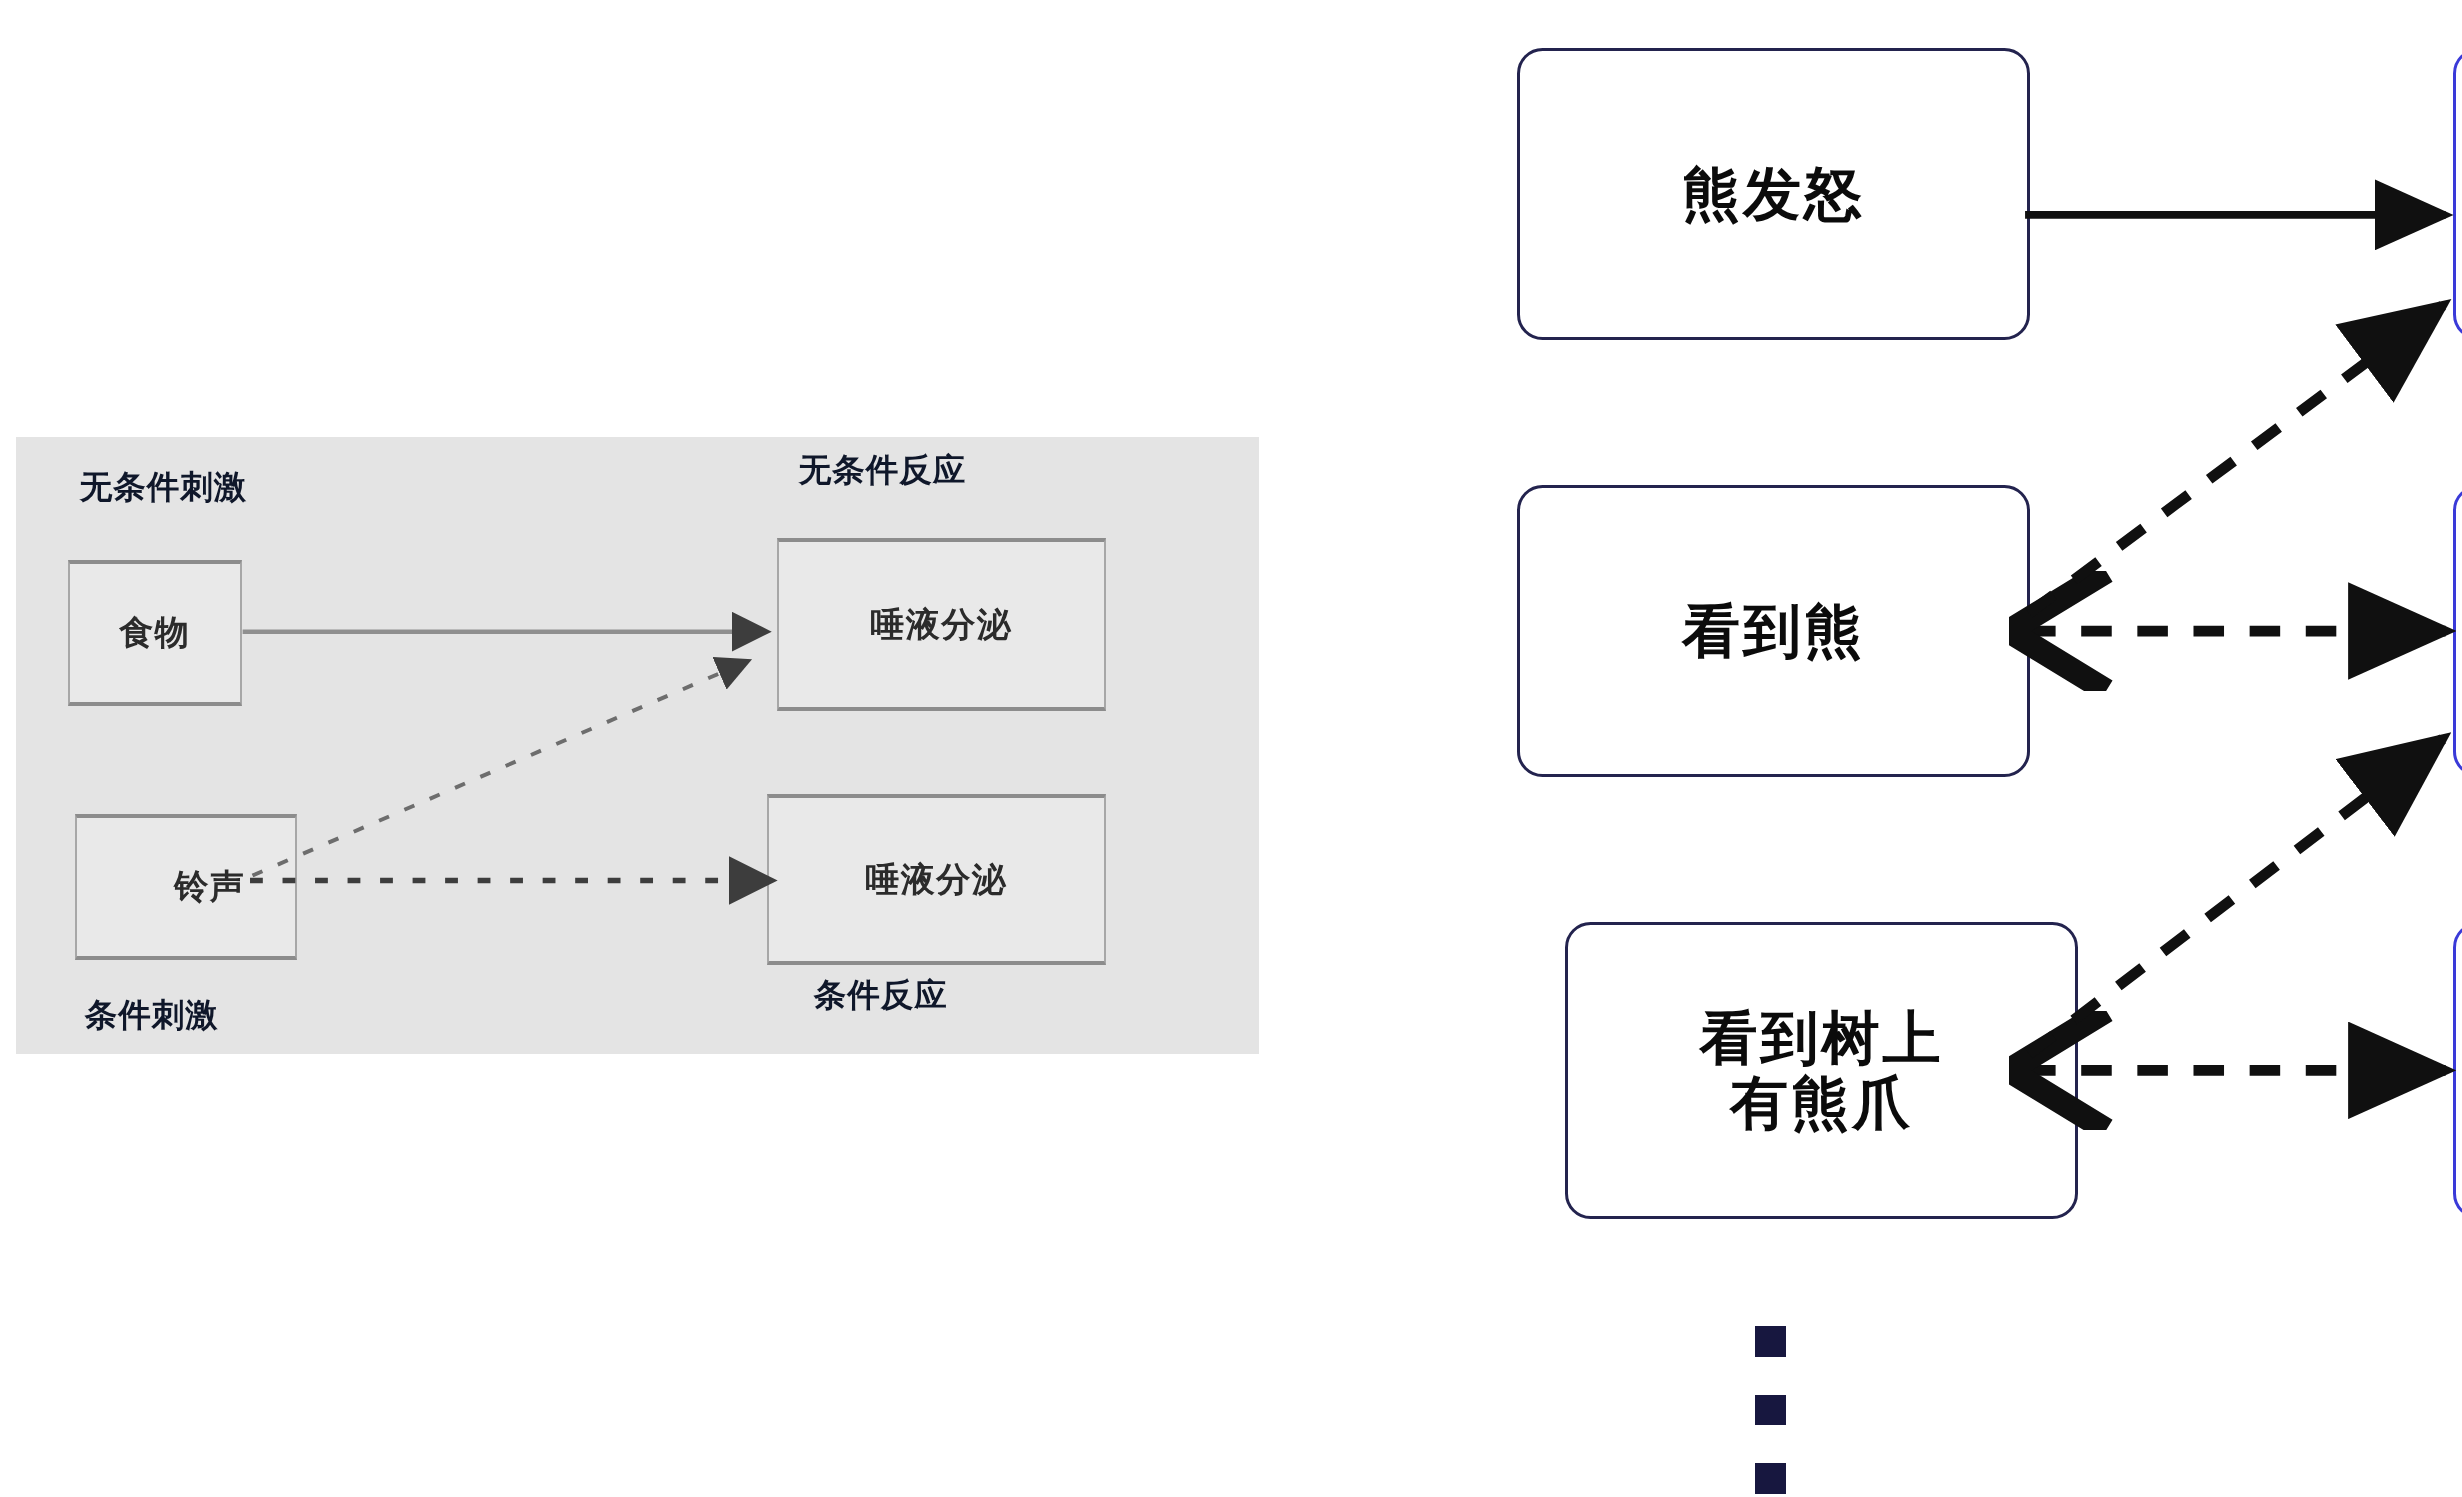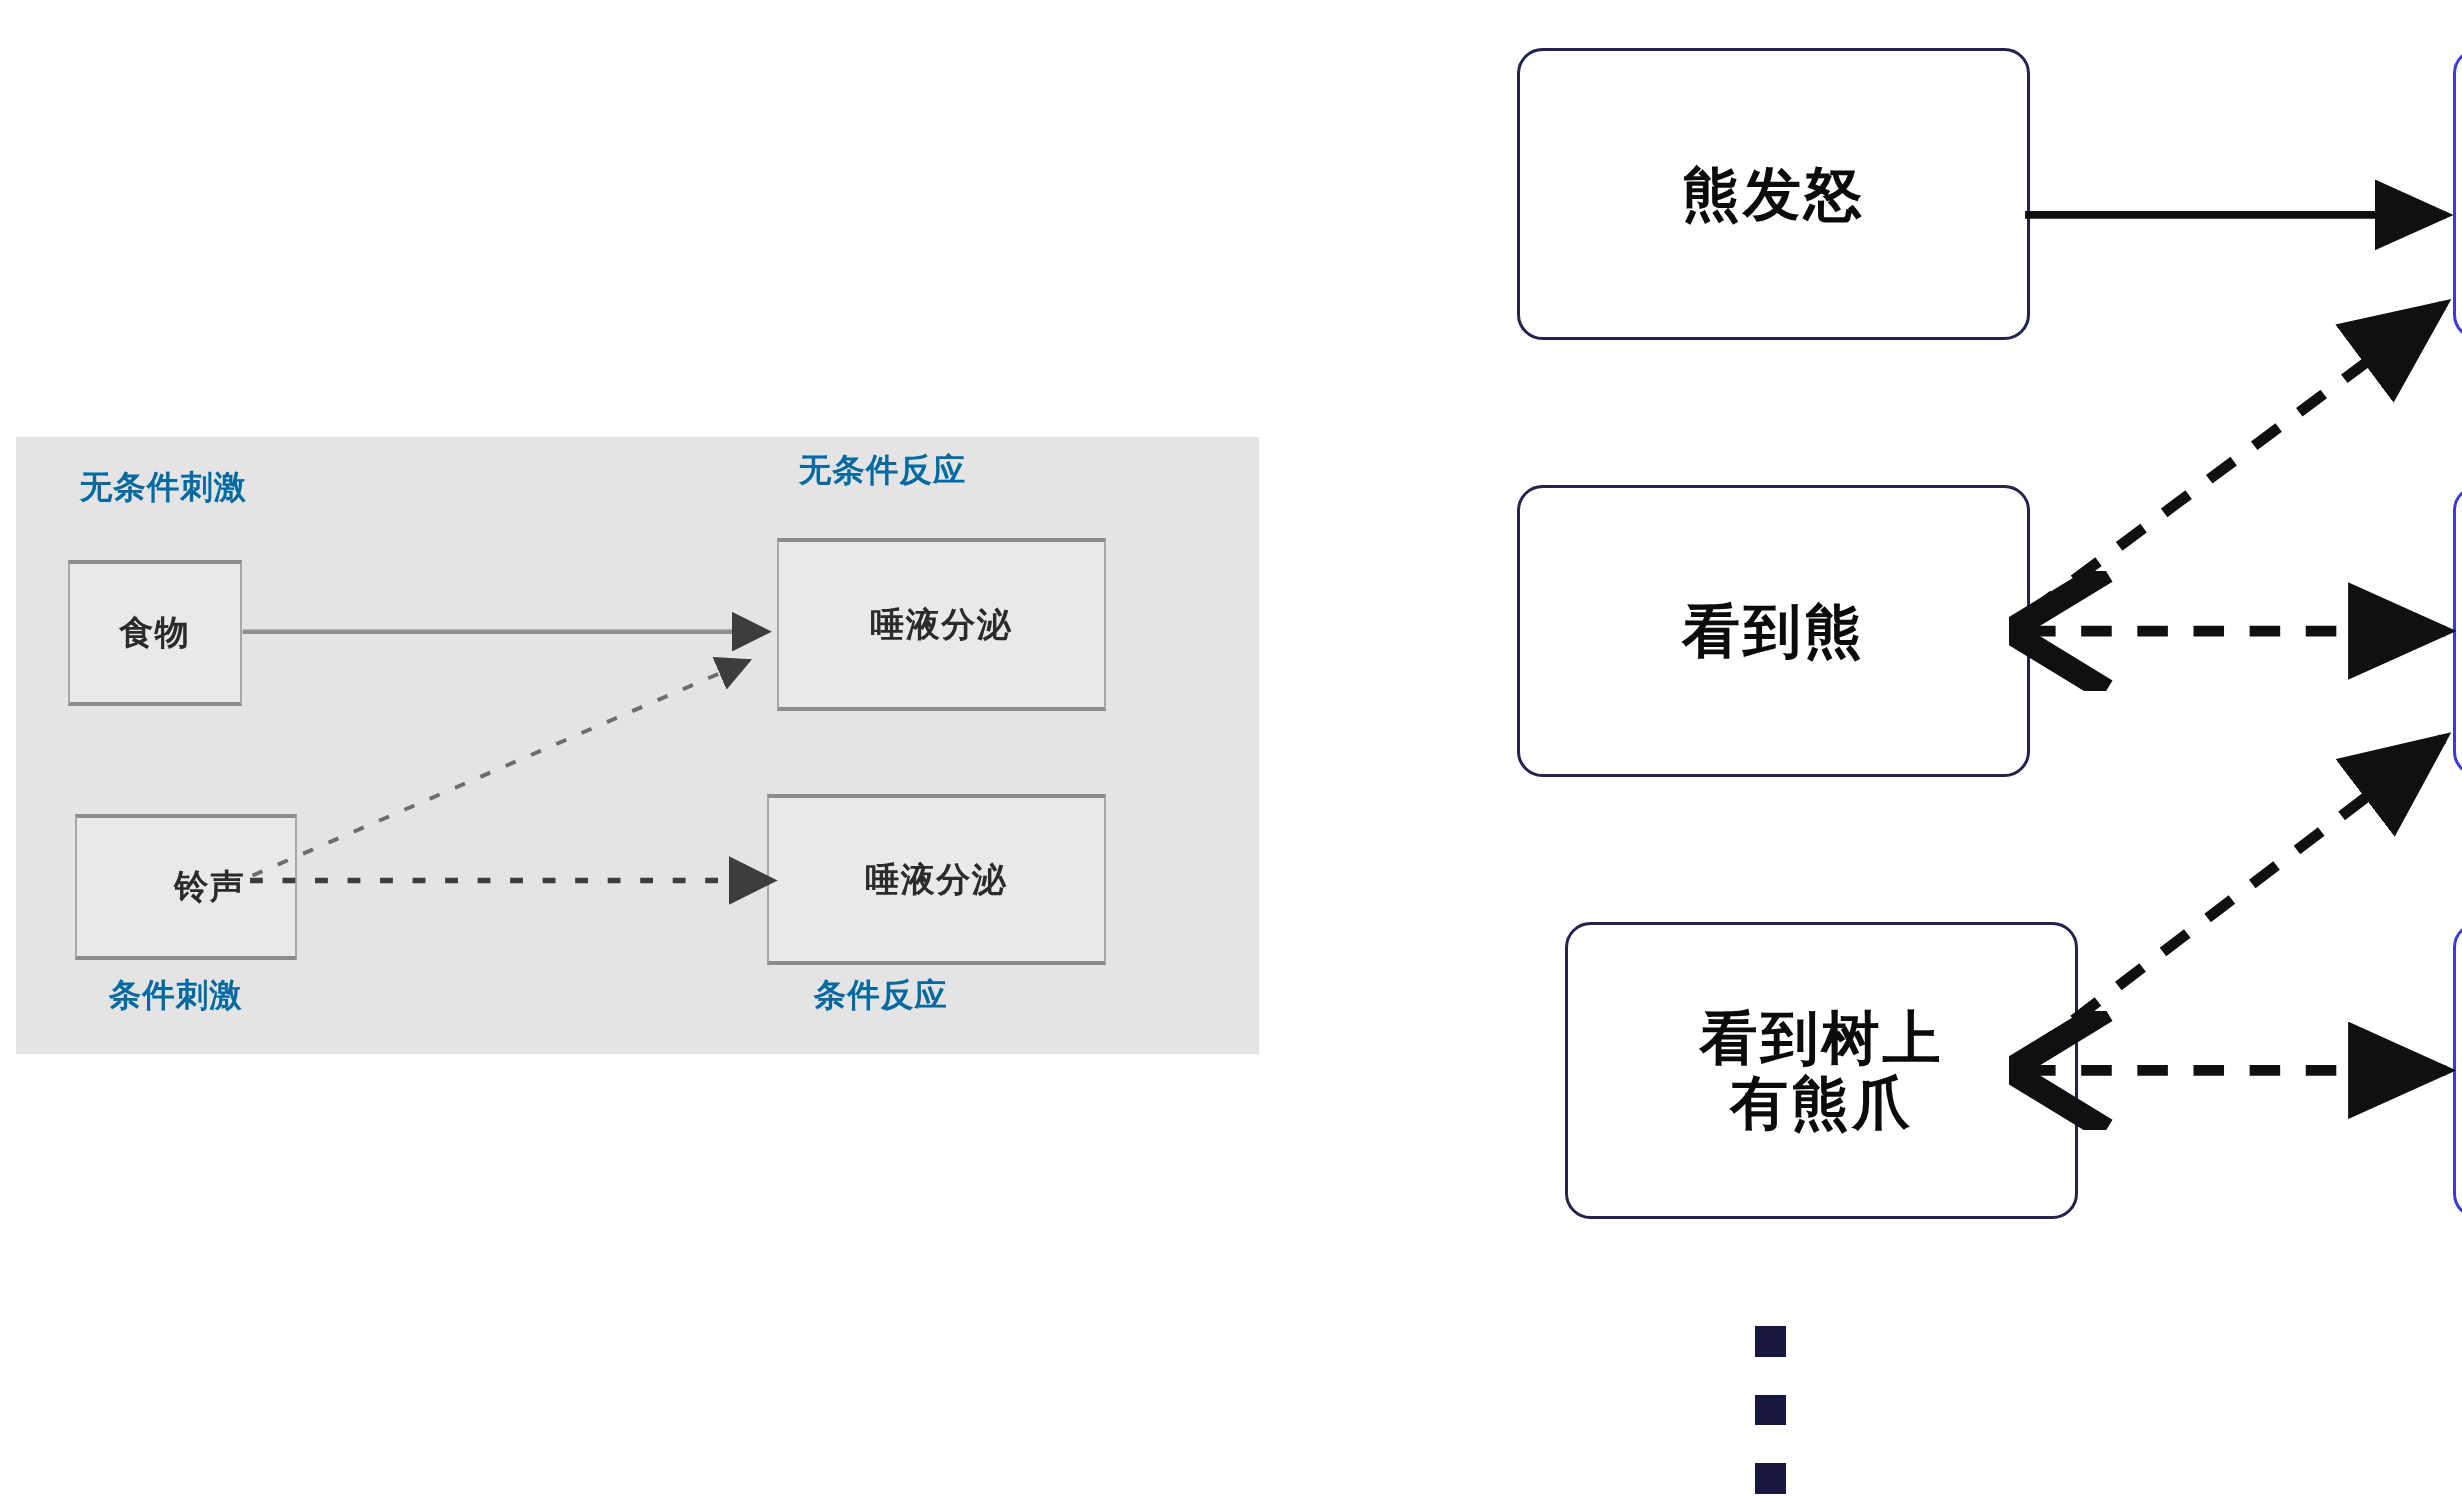--- a/index.html
+++ b/index.html
@@ -8,26 +8,26 @@
     font-family:"Liberation Sans","DejaVu Sans",sans-serif;
   }
   .stage{position:absolute;left:0;top:0;width:3306px;height:1498px;}
 
   
   #pavlov-panel{
     position:absolute;left:15.8px;top:437px;width:1243px;height:617px;
     background:#e4e4e4;
   }
   #pavlov-panel .pv-label{
-    position:absolute;color:#0369a1;font-size:32.5px;font-weight:700;
+    position:absolute;color:#0f172a;font-size:32.5px;font-weight:700;
     letter-spacing:1px;white-space:nowrap;
   }
   #pv-lbl-us   {left:64px; top:28.6px;}
   #pv-lbl-ur   {left:783px;top:12px;}
-  #pv-lbl-cs   {left:69px; top:537px;margin-left:24px;}
+  #pv-lbl-cs   {left:69px; top:557px;}
   #pv-lbl-cr   {left:798px;top:537px;}
 
   #pavlov-panel .pv-box{
     position:absolute;background:#e9e9e9;
     border:2px solid #a7a7a7;border-top-width:4.4px;border-top-color:#8c8c8c;
     border-bottom-width:4.4px;border-bottom-color:#8c8c8c;
     display:flex;align-items:center;justify-content:center;
     color:#2b2b2b;font-size:34px;font-weight:700;letter-spacing:1.5px;
   }
   #pv-box-food  {left:52px; top:123px; width:170px;height:138px;}

